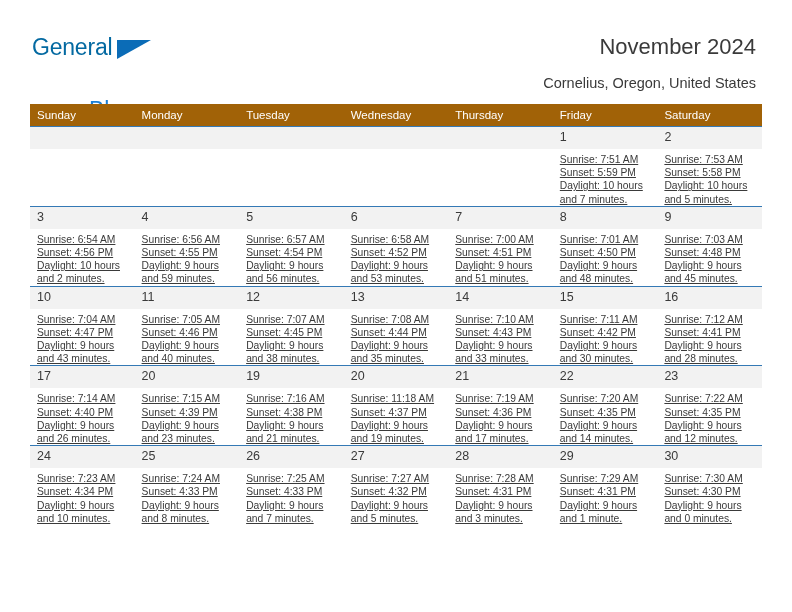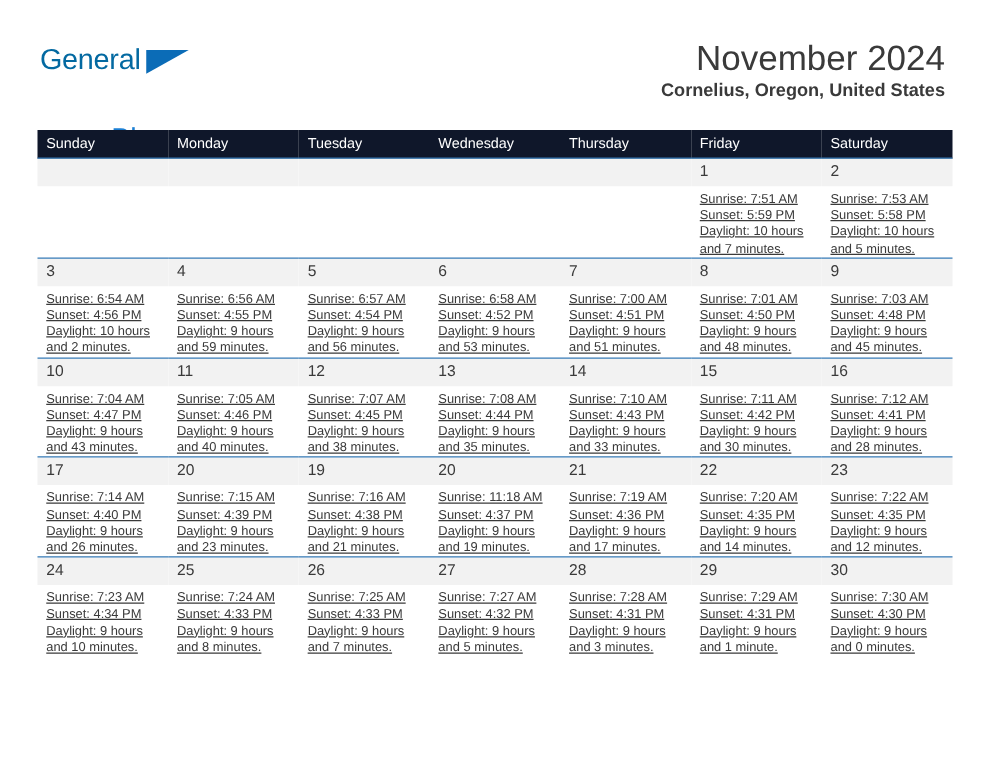--- a/index.html
+++ b/index.html
@@ -65,45 +65,45 @@
     font-family: "Liberation Sans", sans-serif;
     margin-top: 42px;
   }
   .title-block {
     position: absolute;
     right: 36px;
     top: 30px;
     text-align: right;
   }
   .cal-title {
-    font-size: 28px;
+    font-size: 22px;
     font-weight: normal;
     color: #3a3a3a;
     line-height: 34px;
     white-space: nowrap;
   }
   .cal-subtitle {
+    margin-top: 10px;
     font-size: 14.5px;
     color: #3a3a3a;
     line-height: 18px;
     white-space: nowrap;
-    font-weight: bold;
   }
 
   
   .calendar {
     position: absolute;
     left: 30px;
     top: 104px;
     width: 732px;
     border-collapse: collapse;
     table-layout: fixed;
   }
   .calendar th {
-    background: #0f172a;
+    background: #a16207;
     color: #ffffff;
     font-size: 11.5px;
     font-weight: normal;
     text-align: left;
     padding: 5px 0 5px 7px;
     height: 12px;
     border: none;
     margin-top: 16px;
   }
   .calendar td {

